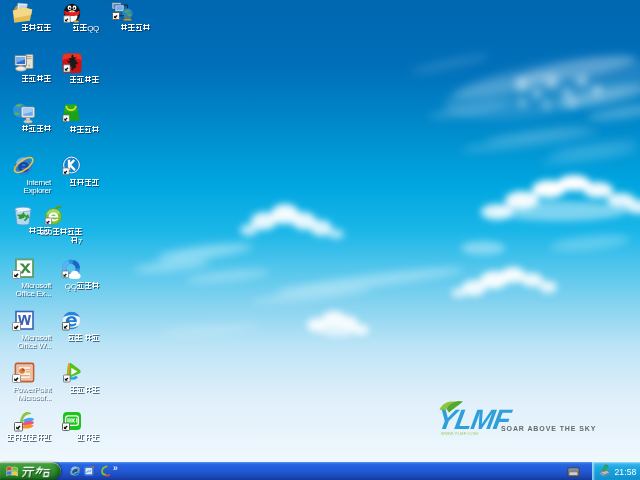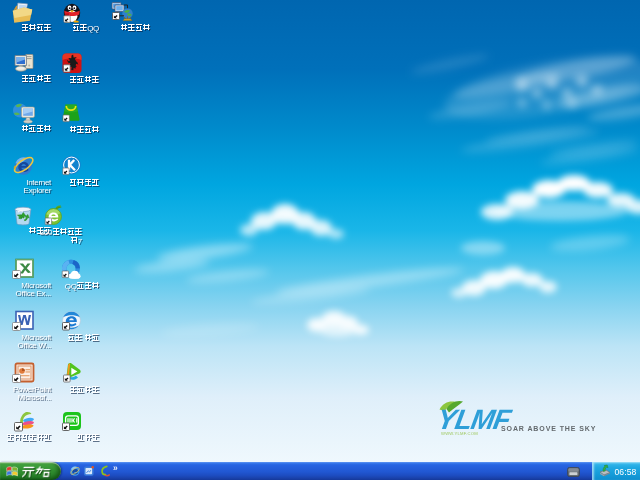--- a/index.html
+++ b/index.html
@@ -430,15 +430,15 @@
   <rect x="1.4" y="1.2" width="10.2" height="3.6" rx="1.5" fill="#838a92"></rect>
   <rect x="2.4" y="5.2" width="8" height="2.8" rx=".6" fill="#cdd1d4"></rect>
  </svg>
  <div id="tray">
   <svg style="position:absolute;left:5px;top:2px" width="15" height="14" viewBox="0 0 15 14">
    <path d="M3,8 L9,6 L13,8.5 L7,11 Z" fill="#b8bcc0" stroke="#70757a" stroke-width=".7"></path>
    <path d="M3,8.8 L3,10 L7,12.2 L7,11 Z" fill="#9da2a8"></path>
    <path d="M7,12.2 L13,9.6 L13,8.5 L7,11 Z" fill="#84898f"></path>
    <path d="M6.4,7.4 C5.6,5.4 6.4,3.2 8.4,2 L7.2,1.6 L10.2,1 L11,3.8 L9.9,2.9 C8.3,4 7.7,5.6 8.3,7 Z" fill="#35b24a" stroke="#1d8433" stroke-width=".5"></path>
   </svg>
-  <div id="clock">06:58</div>
+  <div id="clock">21:58</div>
  </div>
 </div>
 
 </body></html>

